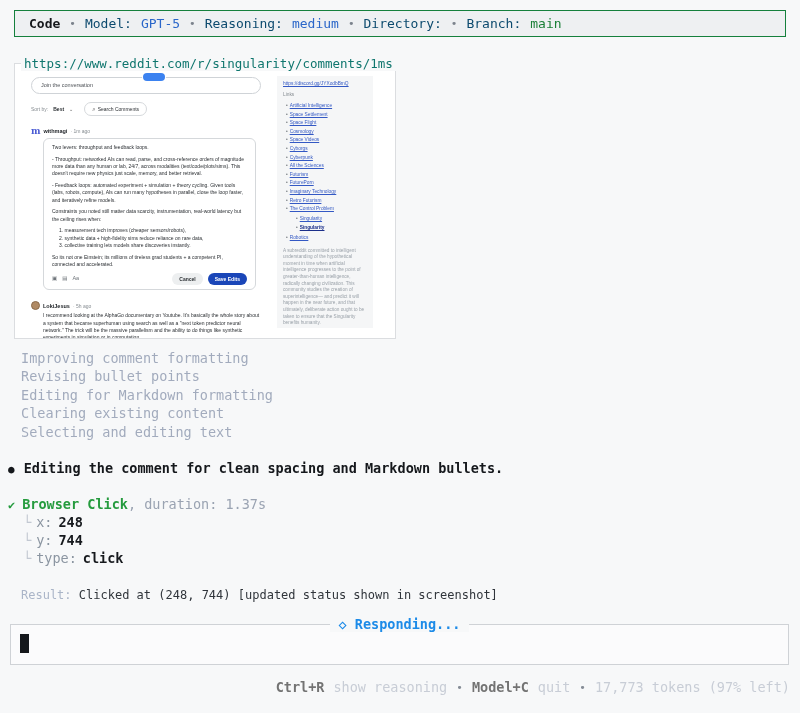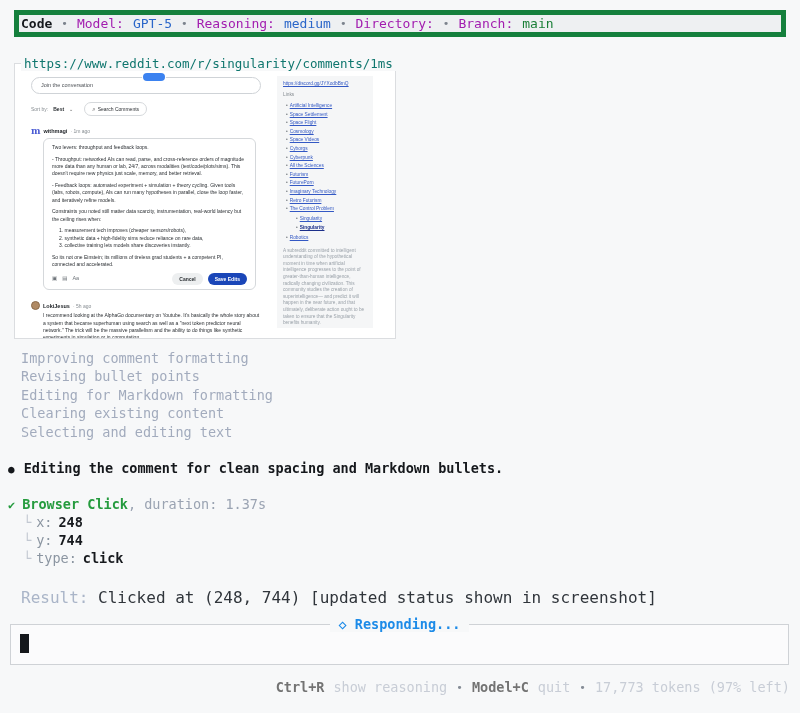--- a/index.html
+++ b/index.html
@@ -1,25 +1,25 @@
 <!DOCTYPE html>
 <html><head>
 <meta charset="utf-8">
 <style>
   html,body{margin:0;padding:0;width:800px;height:713px;overflow:hidden;background:#f7f8f9;
     font-family:"DejaVu Sans Mono",monospace;}
   *{box-sizing:border-box;}
 
   
   .header{position:absolute;left:14px;top:10px;width:772px;height:27px;background:#eef0f2;
-    border:5px solid #15803d;display:flex;align-items:center;gap:9px;padding:0 2px;
+    border:1px solid #15803d;display:flex;align-items:center;gap:9px;padding:0 14px;
     font-size:13px;white-space:nowrap;}
   .header .app{font-weight:bold;color:#16191d;}
   .hdr-dot{color:#7b828c;font-size:11px;}
-  .hdr-label{color:#a21caf;}
+  .hdr-label{color:#0c4a6e;}
   .hdr-blue{color:#2a66c9;}
   .hdr-green{color:#1a7f37;}
 
   
   .panel{position:absolute;left:14px;top:63px;width:382px;height:276px;border:1px solid #dbdde0;
     background:#ffffff;}
   .panel-title{position:absolute;top:-8px;left:6px;background:#f7f8f9;padding:0 3px;
     font-size:12.5px;color:#0f766e;white-space:nowrap;}
   .reddit{display:flex;height:100%;overflow:hidden;font-family:"Liberation Sans",sans-serif;}
   .main-col{width:252px;padding:13px 0 0 16px;position:relative;}
@@ -79,21 +79,21 @@
   .assistant-line .bullet{font-size:11px;}
 
   .tool-line{position:absolute;left:8px;top:496px;font-size:13.5px;}
   .check{color:#259b3e;margin-right:7px;font-size:12px;}
   .tool-name{color:#259b3e;font-weight:bold;}
   .tool-meta{color:#9aa3b2;}
   .param-row{position:absolute;left:23px;font-size:13.5px;}
   .param-elbow{color:#c2c8d2;margin-right:5px;}
   .param-key{color:#8b95a1;margin-right:6px;}
   .param-val{color:#16191d;font-weight:bold;}
-  .result-line{position:absolute;left:21px;top:588px;font-size:16px;color:#30353b;}
+  .result-line{position:absolute;left:21px;top:588px;font-size:12px;color:#30353b;}
   .result-label{color:#aab5c8;}
 
   
   .resp-box{position:absolute;left:10px;top:624px;width:779px;height:41px;
     border:1px solid #cfd2d6;background:#fbfbfc;}
   .resp-title{position:absolute;top:-9px;left:50%;transform:translateX(-50%);
     background:#f7f8f9;padding:0 9px;color:#1d8be8;font-weight:bold;font-size:13.5px;
     white-space:nowrap;}
   .cursor{width:9px;height:19px;background:#15181c;margin:9px 0 0 9px;}
 

